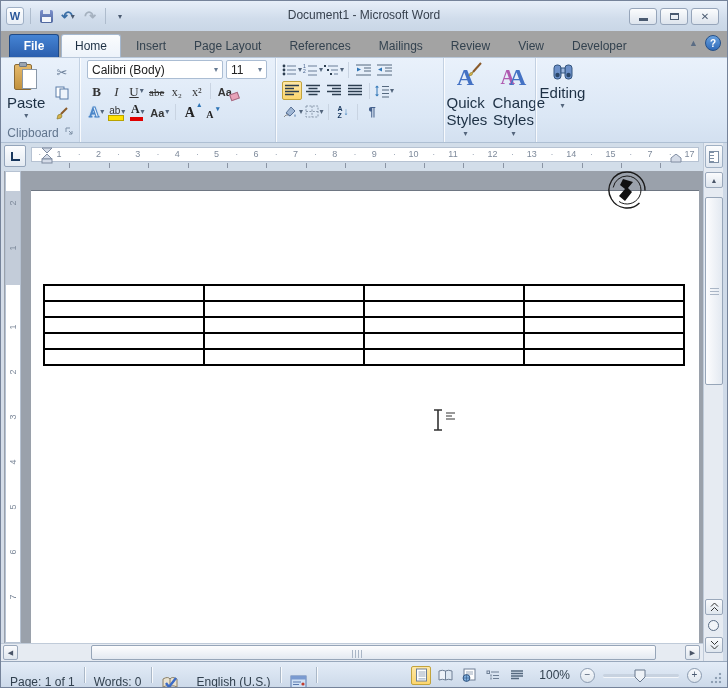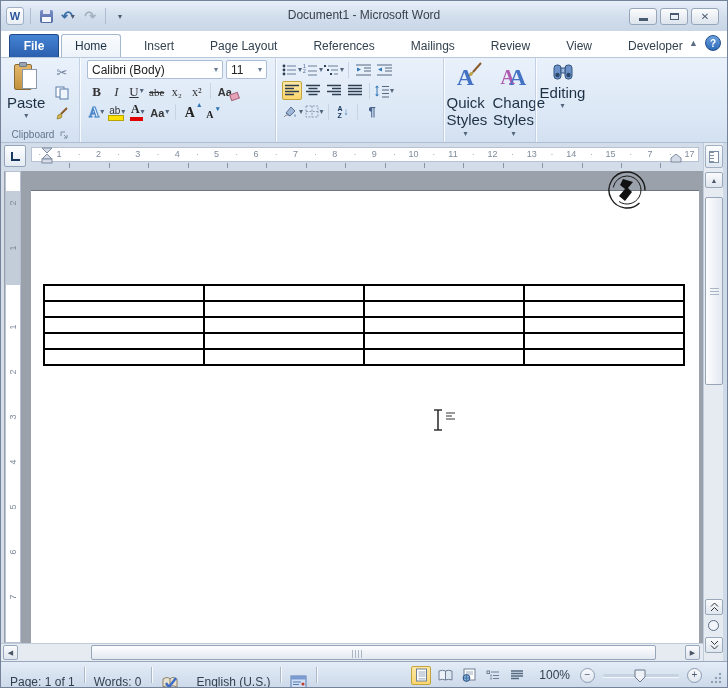--- a/index.html
+++ b/index.html
@@ -23,38 +23,38 @@
   .mini-arrow { font-size:8px; color:#4a5a70; margin-left:-2px; }
   .title-text { position:absolute; left:0; right:0; top:7px; text-align:center; color:#37414e; font-size:12px; }
   .winbtns { position:absolute; right:8px; top:7px; display:flex; gap:3px; }
   .winbtn { width:28px; height:17px; border:1px solid #96a5ba; border-radius:3px;
     background:linear-gradient(#fbfcfd,#dde4ed); display:flex; align-items:center; justify-content:center;
     color:#4a5a70; font-size:10px; line-height:1; }
   .glyph-min { width:9px; height:3px; background:#4a5a70; margin-top:6px; }
   .glyph-max { width:9px; height:7px; border:1px solid #4a5a70; border-top-width:2px; }
 
   
-  .tabrow { position:absolute; left:0; top:30px; width:100%; height:26px; background:#ffffff; display:flex; align-items:flex-end; }
+  .tabrow { position:absolute; left:0; top:30px; width:100%; height:26px; background:#a3a3a3; display:flex; align-items:flex-end; }
   .file-tab { width:50px; height:23px; margin-left:8px; border-radius:3px 3px 0 0;
     background:linear-gradient(#4584d4,#2b5fae); border:1px solid #1f4a87; border-bottom:none;
     color:#fff; font-weight:bold; display:flex; align-items:center; justify-content:center; }
   .tab { height:23px; padding:0 13px; display:flex; align-items:center; color:#33424f; margin-left:2px; }
   .tab.active { background:linear-gradient(#fafcfe,#edf3fa); border:1px solid #a5b8cf; border-bottom:none;
     border-radius:3px 3px 0 0; color:#1d3044; }
   .tab-right { position:absolute; right:6px; top:34px; display:flex; align-items:center; gap:7px; }
   .caret-up { color:#5a6c84; font-size:9px; }
   .help-btn { width:16px; height:16px; border-radius:50%; background:linear-gradient(#6aa2e0,#2f6ab8);
     border:1px solid #245089; color:#fff; font-weight:bold; font-size:10px; display:flex; align-items:center; justify-content:center; }
 
   
   .ribbon { position:absolute; left:0; top:56px; width:100%; height:86px;
     background:linear-gradient(#e9f1fb,#dbe7f5 70%,#d3e0f0); border-top:1px solid #b9c8da; border-bottom:1px solid #aebfd3; display:flex; }
   .rgroup { position:relative; display:flex; flex-direction:column; padding:2px 3px 0 3px; }
   .rgroup + .rgroup { border-left:1px solid rgba(255,255,255,.8); box-shadow:-1px 0 0 #c3d1e2;gap:32px; }
-  .rgroup-label { height:16px; font-size:10px; color:#61758d; display:flex; align-items:flex-end; justify-content:center; gap:5px; padding-bottom:2px; }
+  .rgroup-label { height:16px; font-size:12px; color:#61758d; display:flex; align-items:flex-start; justify-content:center; gap:5px; padding-bottom:2px; }
   .launcher { width:10px; height:10px; }
   .rgroup-content { flex:1; display:flex; }
 
   .bigbtn { display:flex; flex-direction:column; align-items:center; justify-content:flex-start; padding:2px 3px; border-radius:3px; color:#1d3044; }
   .bigbtn .lbl { font-size:15px; text-align:center; line-height:1.15; margin-top:2px; }
   .arrow-after::after { content:"▾"; font-size:8px; color:#53657c; display:block; text-align:center; }
 
   
   .clipboard-grp { width:79px; }
   .clip-icon { position:relative; width:24px; height:30px; }
@@ -223,21 +223,21 @@
         </span>
       <span class="winbtn">
           <span class="glyph-max"></span>
         </span>
       <span class="winbtn">✕</span>
     </div>
   </div>
 
   <div class="tabrow">
     <div class="file-tab">File</div>
-    <div id="tabs-items" style="display:flex; align-items:flex-start;gap:8px;">
+    <div id="tabs-items" style="display:flex; align-items:flex-start;">
         <div class="tab active">Home</div>
         <div class="tab">Insert</div>
         <div class="tab">Page Layout</div>
         <div class="tab">References</div>
         <div class="tab">Mailings</div>
         <div class="tab">Review</div>
         <div class="tab">View</div>
         <div class="tab">Developer</div>
       </div>
   </div>

